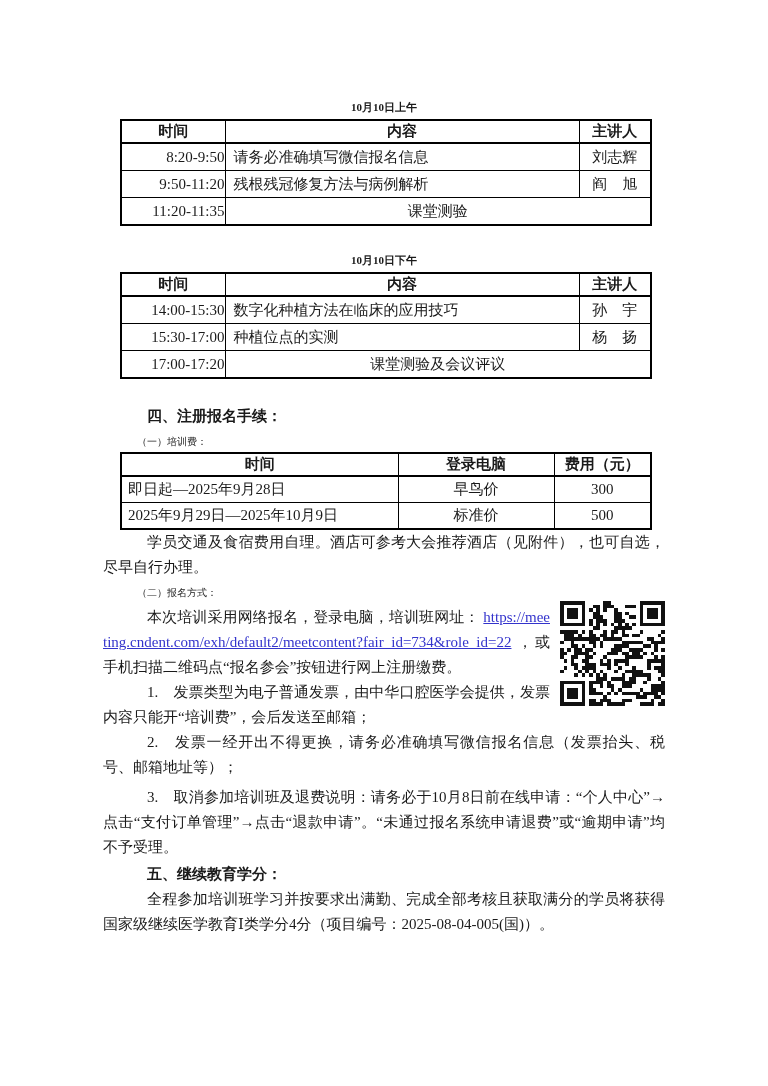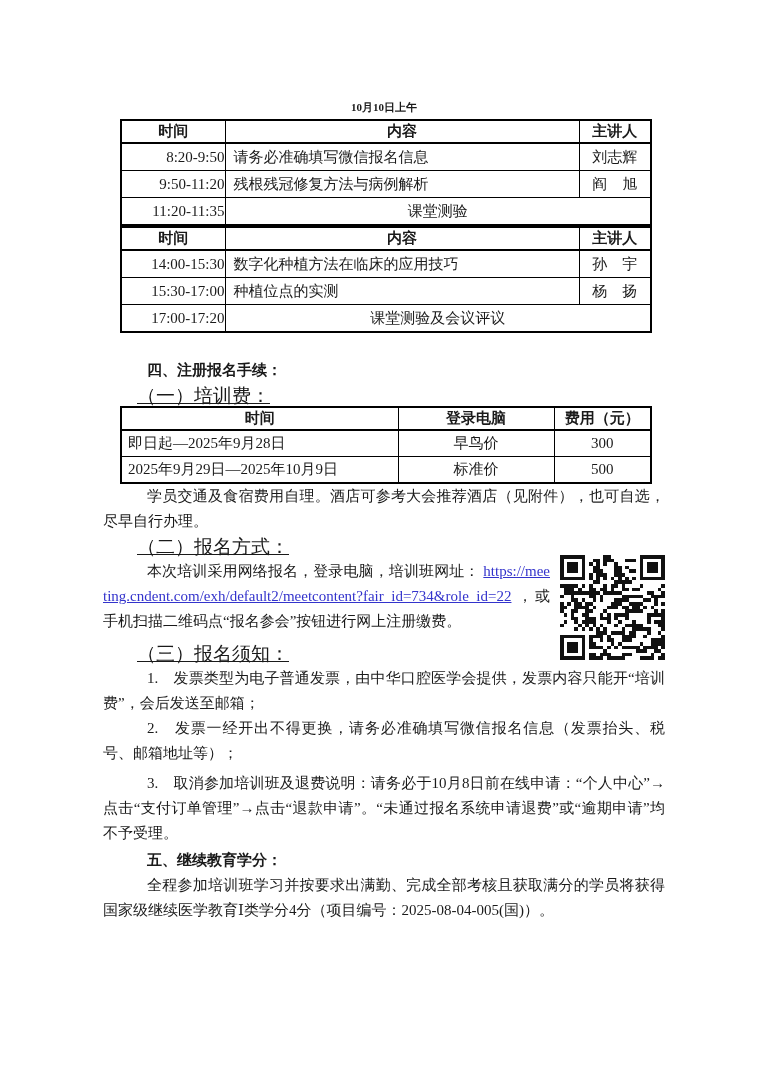--- a/index.html
+++ b/index.html
@@ -20,21 +20,21 @@
   .c-time{text-align:right;}
   .c-content{padding-left:8px;text-align:left;}
   .c-speaker{text-align:center;}
   .c-merged{text-align:center;}
   .fee td{height:25px;text-align:center;}
   .fee .c-date{text-align:left;padding-left:6px;}
 
   .mt-title2{margin-top:22px;}
   .sec-heading{font-weight:bold;font-size:15px;line-height:25px;padding-left:44px;}
   .sec-4{margin-top:25px;}
-  .sub-heading{font-size:19px;line-height:25px;padding-left:34px;text-decoration:underline;}
+  .sub-heading{font-size:10px;line-height:25px;padding-left:34px;}
   .fee{margin-top:-2px;}
 
   .para{margin:0;font-size:15px;line-height:25px;text-indent:44px;text-align:justify;}
   .sub-3{margin-top:7px;}
   .item-3{margin-top:5px;}
   .credits-head{margin-top:2px;}
 
   .link{color:#3333cc;text-decoration:underline;word-break:break-all;cursor:pointer;}
   .qr{float:right;width:105px;height:105px;margin:-4px 0 2px 10px;}
 </style>
@@ -67,20 +67,21 @@
         <td class="c-content">残根残冠修复方法与病例解析</td>
         <td class="c-speaker">阎　旭</td>
       </tr>
       <tr>
         <td class="c-time">11:20-11:35</td>
         <td class="c-merged" colspan="2">课堂测验</td>
       </tr>
     </tbody>
       </table>
 
+    <div class="tbl-title mt-title2">10月10日下午</div>
     <table class="sched">
       <colgroup>
           <col style="width:104px">
           <col style="width:354px">
           <col style="width:72px">
         </colgroup>
       <tbody>
           <tr class="hdr">
         <th>时间</th>
         <th>内容</th>
@@ -552,21 +553,20 @@
             <rect x="23" y="28" width="1" height="1"></rect>
             <rect x="24" y="28" width="1" height="1"></rect>
             <rect x="25" y="28" width="1" height="1"></rect>
             <rect x="27" y="28" width="1" height="1"></rect>
             <rect x="28" y="28" width="1" height="1"></rect>
           </g>
         </svg>
       <span>本次培训采用网络报名，登录电脑，培训班网址： </span><a class="link" href="#">https://meeting.cndent.com/exh/default2/meetcontent?fair_id=734&amp;role_id=22</a><span> ，或手机扫描二维码点“报名参会”按钮进行网上注册缴费。</span>
     </div>
 
-    <div class="sub-heading sub-3">（三）报名须知：</div>
     <p class="para">1.　发票类型为电子普通发票，由中华口腔医学会提供，发票内容只能开“培训费”，会后发送至邮箱；</p>
     <p class="para">2.　发票一经开出不得更换，请务必准确填写微信报名信息（发票抬头、税号、邮箱地址等）；</p>
     <p class="para item-3">3.　取消参加培训班及退费说明：请务必于10月8日前在线申请：“个人中心”→点击“支付订单管理”→点击“退款申请”。“未通过报名系统申请退费”或“逾期申请”均不予受理。</p>
 
     <div class="sec-heading credits-head">五、继续教育学分：</div>
     <p class="para">全程参加培训班学习并按要求出满勤、完成全部考核且获取满分的学员将获得国家级继续医学教育Ⅰ类学分4分（项目编号：2025-08-04-005(国)）。</p>
 
   </div>
 </div>
 

